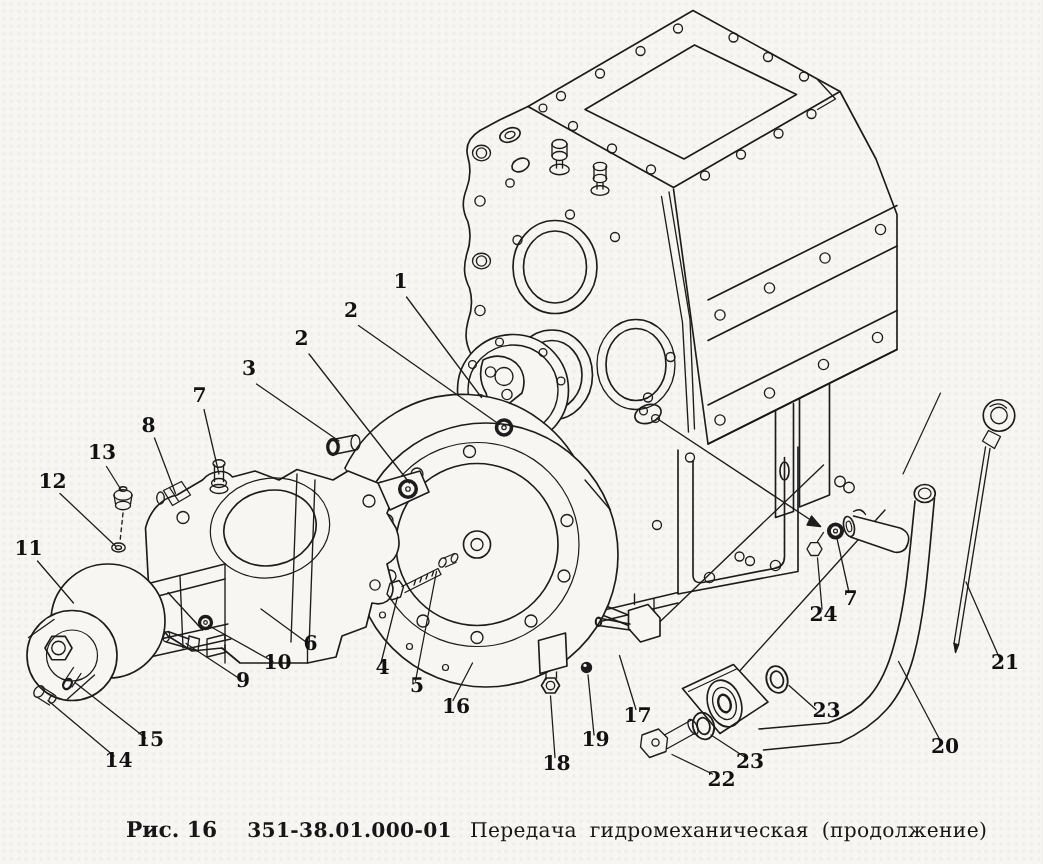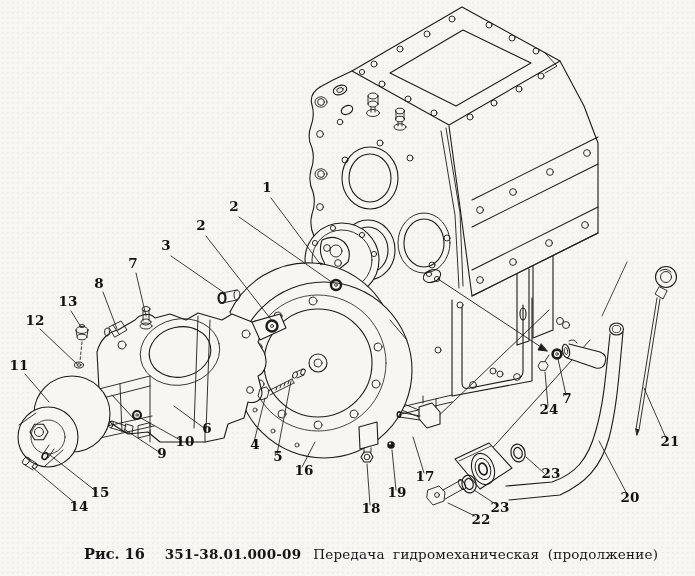--- a/index.html
+++ b/index.html
@@ -427,15 +427,15 @@
     <text class="callout" transform="translate(567,403)">7</text>
     <text class="callout" transform="translate(551,478)">23</text>
     <text class="callout" transform="translate(500,512)">23</text>
     <text class="callout" transform="translate(481,524)">22</text>
     <text class="callout" transform="translate(670,446)">21</text>
     <text class="callout" transform="translate(630,502)">20</text>
   </g>
 </svg>
 
   <div class="caption">
-    <span class="fig-label">Рис. 16</span><span class="fig-code">351-38.01.000-09</span><span class="fig-title">Передача гидромеханическая (продолжение)</span>
+    <span class="fig-label">Рис. 16</span><span class="fig-code">351-38.01.000-01</span><span class="fig-title">Передача гидромеханическая (продолжение)</span>
   </div>
 </div>
 
 </body></html>

